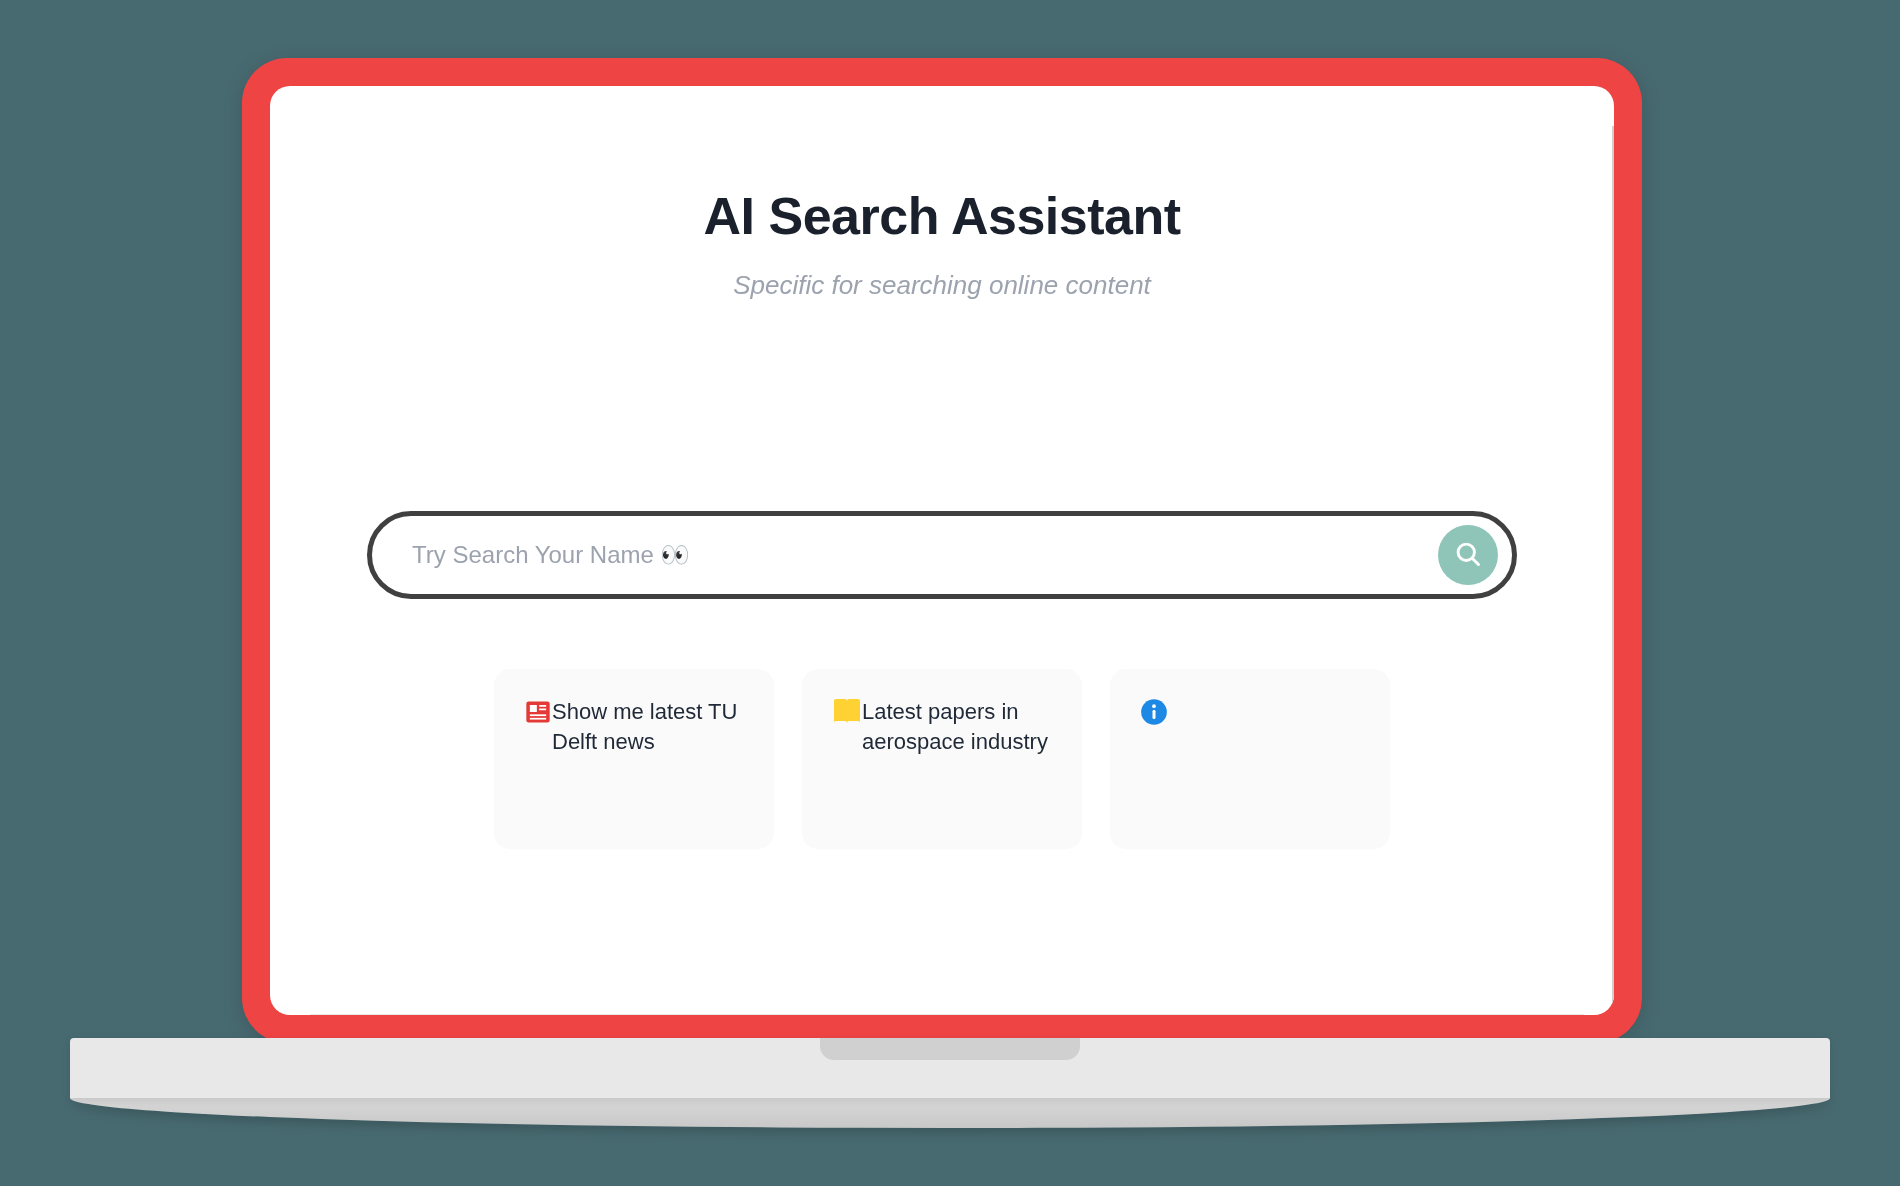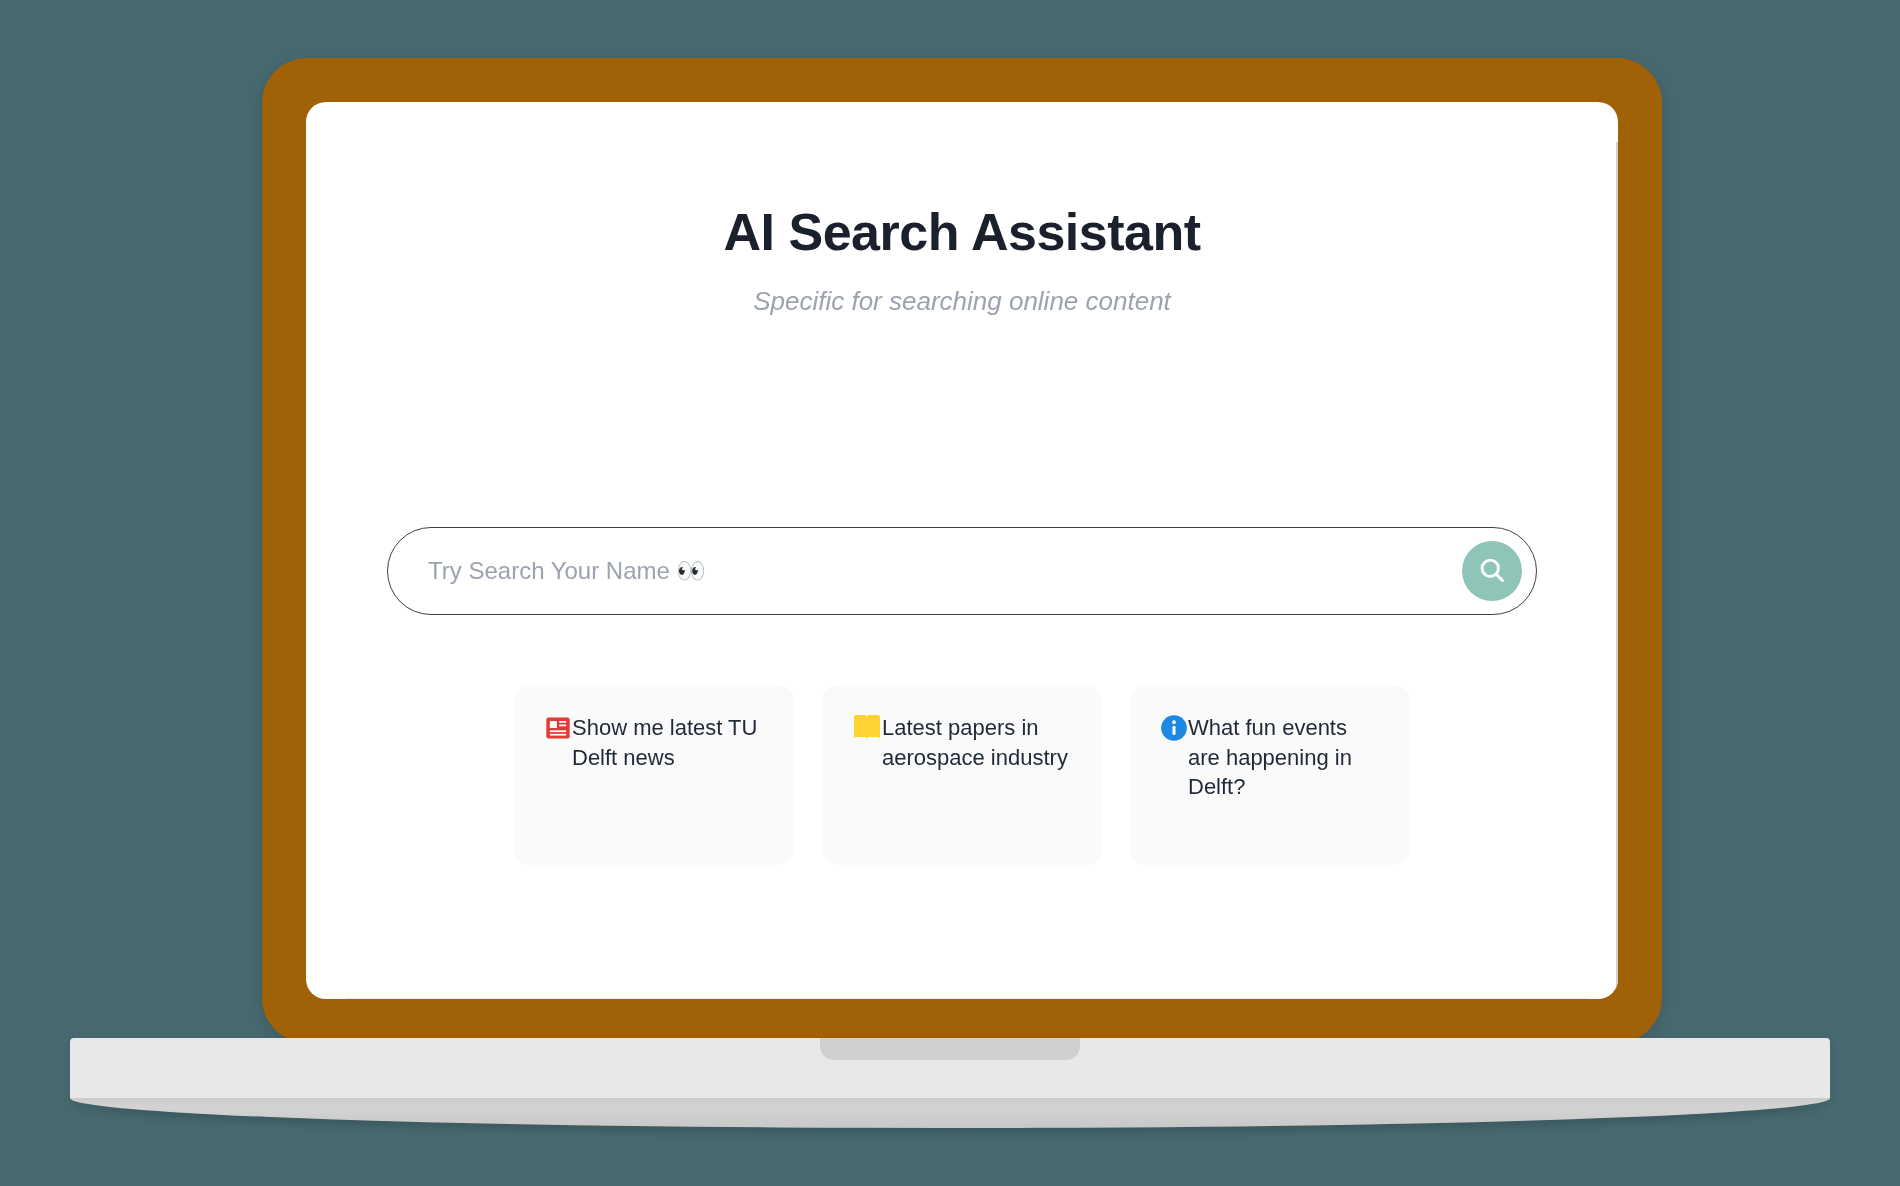--- a/index.html
+++ b/index.html
@@ -20,26 +20,26 @@
 
     .laptop-wrapper {
       position: relative;
       width: 1760px;
       height: 1070px;
     }
 
     .laptop-screen-outer {
       position: absolute;
       top: 0;
-      left: 192px;
+      left: 172px;
       width: 1400px;
       height: 985px;
-      background: #a16207;
+      background: #ef4444;
       border-radius: 45px;
-      padding: 44px;
+      padding: 28px;
       box-shadow: 0 4px 20px rgba(0,0,0,0.15);
     }
 
     .laptop-screen-inner {
       width: 100%;
       height: 100%;
       background: #ffffff;
       border-radius: 20px;
       overflow: hidden;
       position: relative;
@@ -121,21 +121,21 @@
       color: #9ca3af;
       text-align: center;
       margin-top: 24px;
       font-style: italic;
     }
 
     .search-container {
       margin-top: 210px;
       width: 1150px;
       height: 88px;
-      border: 1px solid #404040;
+      border: 5px solid #404040;
       border-radius: 44px;
       display: flex;
       align-items: center;
       padding: 0 14px 0 40px;
       background: #ffffff;
     }
 
     .search-input {
       flex: 1;
       border: none;
@@ -256,21 +256,20 @@
           </div>
 
           <div class="card">
             <div class="card-icon icon-info">
               <svg viewBox="0 0 24 24">
                 <circle cx="12" cy="12" r="11" fill="#1e88e5"></circle>
                 <circle cx="12" cy="7" r="1.6" fill="#ffffff"></circle>
                 <rect x="10.7" y="10" width="2.6" height="8" rx="1.3" fill="#ffffff"></rect>
               </svg>
             </div>
-            <div class="card-text">What fun events are happening in Delft?</div>
           </div>
 
         </div>
 
       </div>
 
       <div class="screen-scrollbar"></div>
       <div class="screen-bottom-line"></div>
     </div>
   </div>

